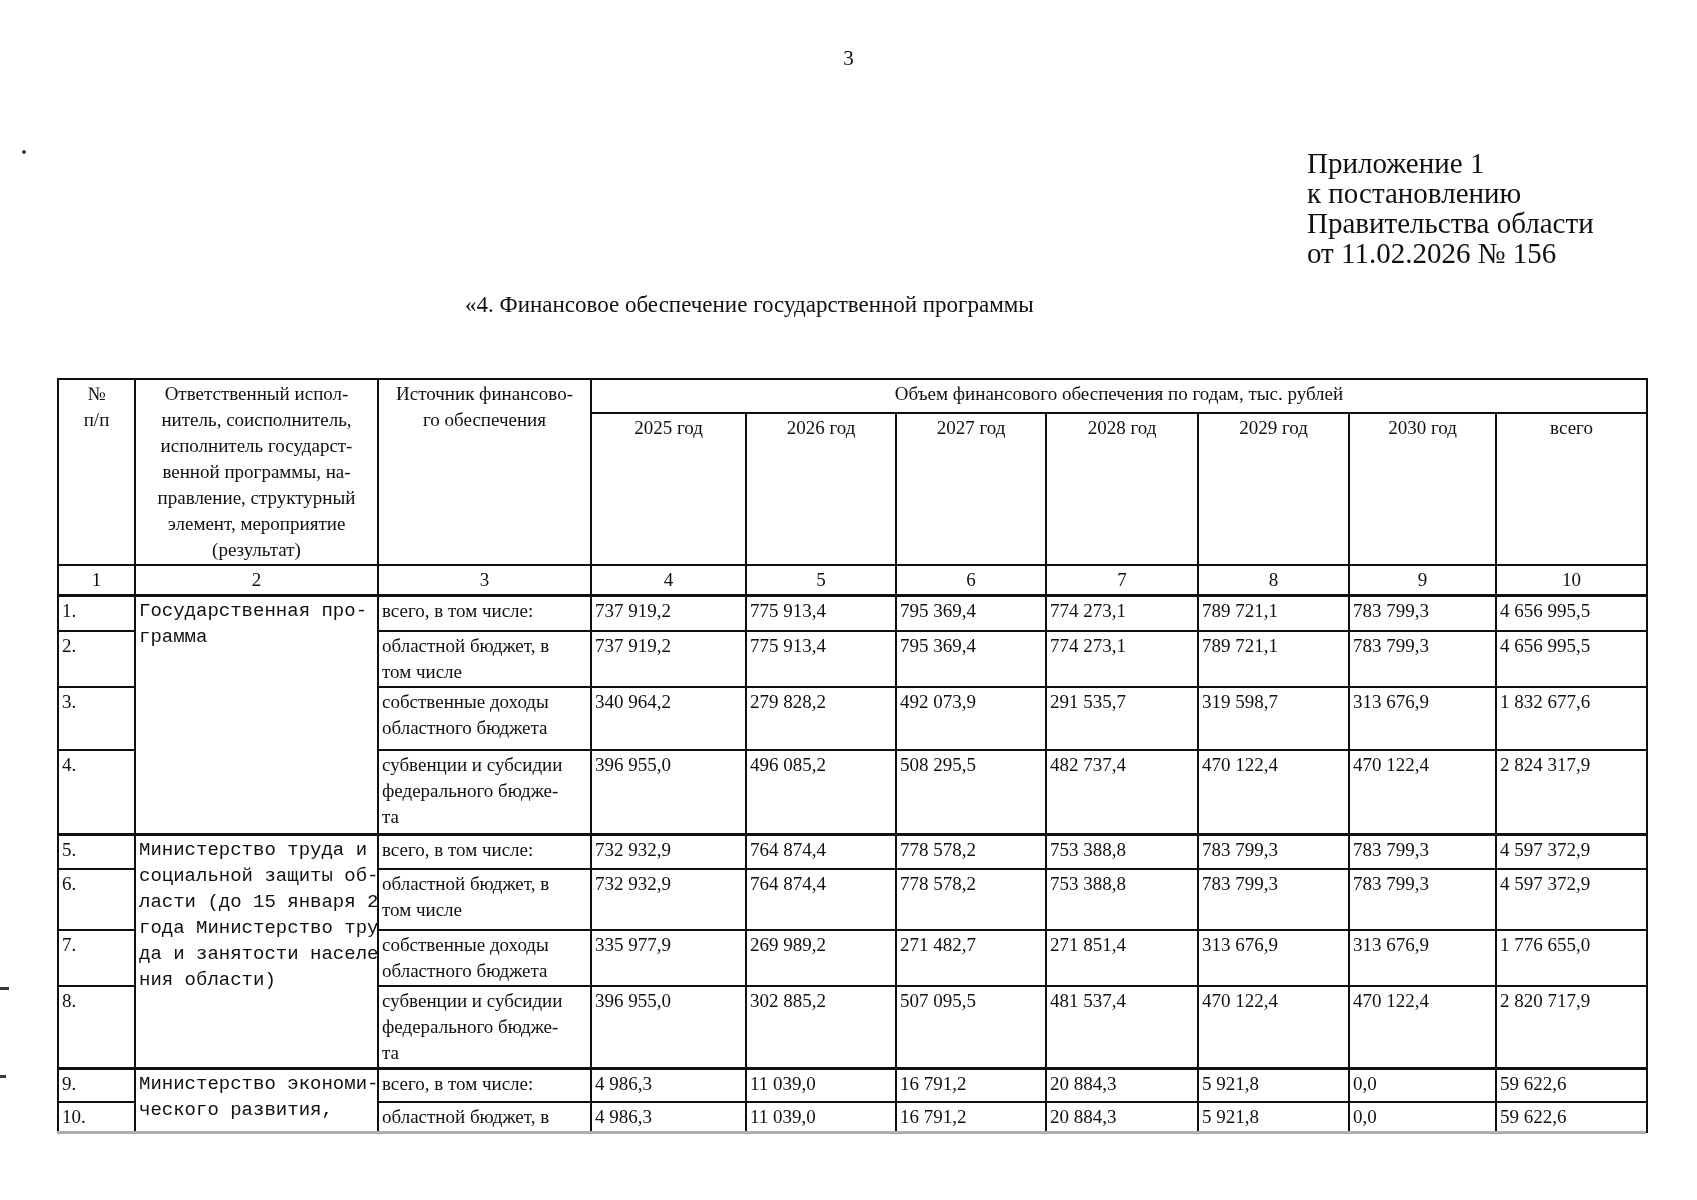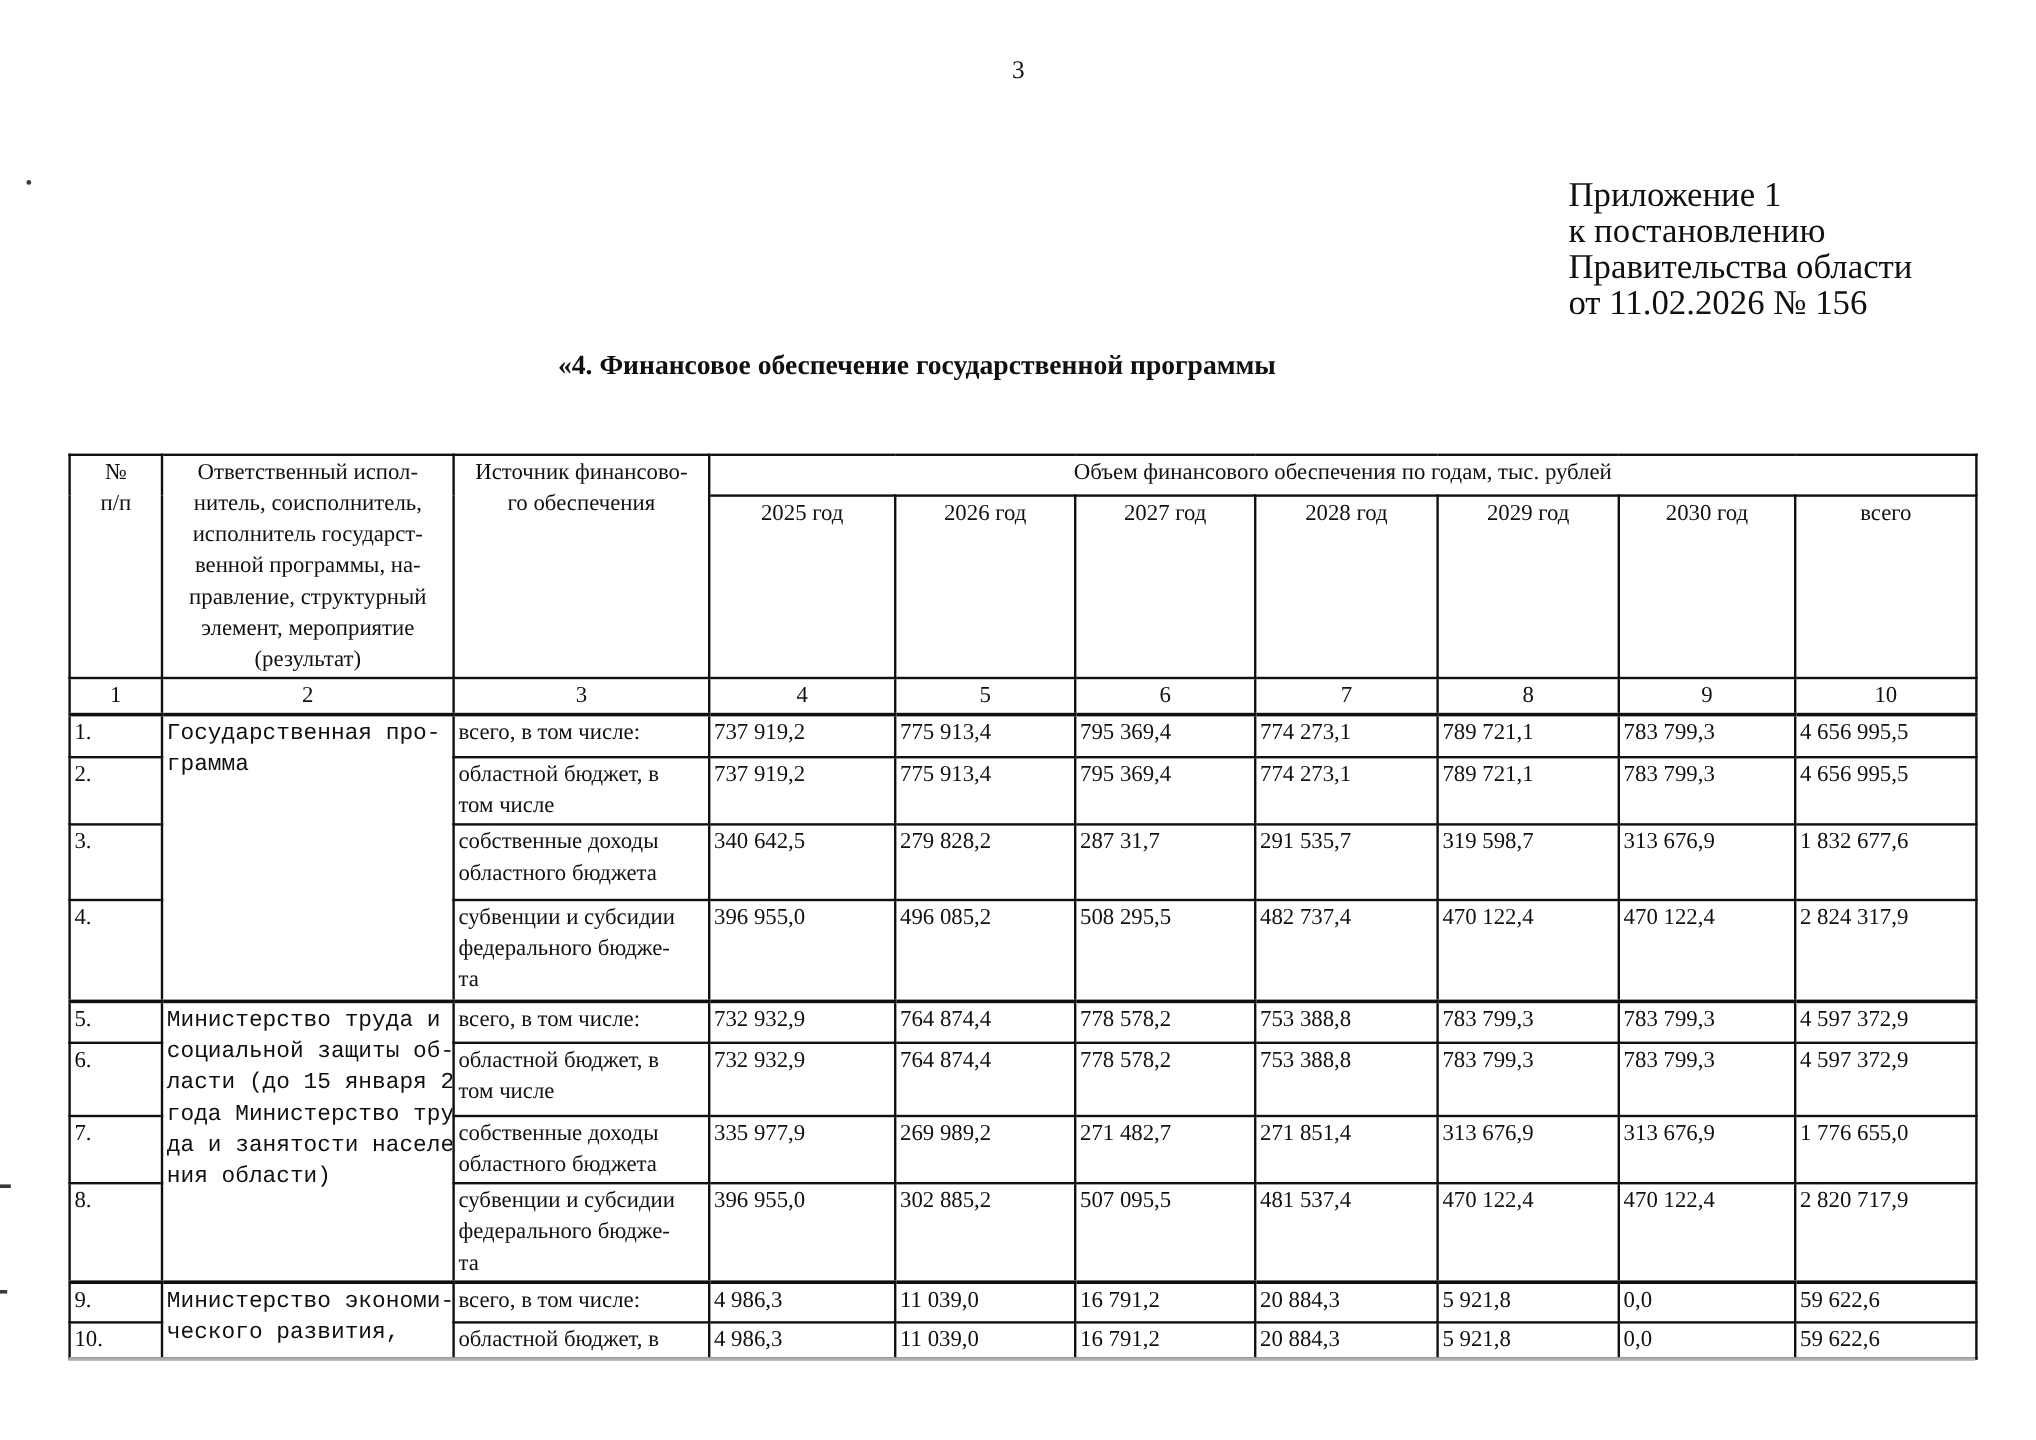--- a/index.html
+++ b/index.html
@@ -15,21 +15,21 @@
     position:absolute;top:46px;left:0;width:1697px;
     text-align:center;font-size:21px;
   }
   .annex{
     position:absolute;left:1307px;top:148px;
     font-size:29px;line-height:30px;
   }
   .annex div{white-space:pre;}
   .doc-title{
     position:absolute;left:465px;top:292px;
-    font-size:23px;white-space:pre;font-weight:bold;
+    font-size:23px;white-space:pre;
   }
   table.fin{
     position:absolute;left:57px;top:378px;
     width:1589px;
     border-collapse:collapse;
     table-layout:fixed;
     font-size:19px;line-height:26px;
   }
   table.fin td,table.fin th{
     border:2px solid #101010;
@@ -146,23 +146,23 @@
         <td class="val">795 369,4</td>
         <td class="val">774 273,1</td>
         <td class="val">789 721,1</td>
         <td class="val">783 799,3</td>
         <td class="val">4 656 995,5</td>
       </tr>
       <tr style="height:63px">
         <td class="num">3.</td>
         <td class="source">собственные доходы
 областного бюджета</td>
-        <td class="val">340 642,5</td>
+        <td class="val">340 964,2</td>
         <td class="val">279 828,2</td>
-        <td class="val">287 31,7</td>
+        <td class="val">492 073,9</td>
         <td class="val">291 535,7</td>
         <td class="val">319 598,7</td>
         <td class="val">313 676,9</td>
         <td class="val">1 832 677,6</td>
       </tr>
       <tr style="height:85px">
         <td class="num">4.</td>
         <td class="source">субвенции и субсидии
 федерального бюдже-
 та</td>

